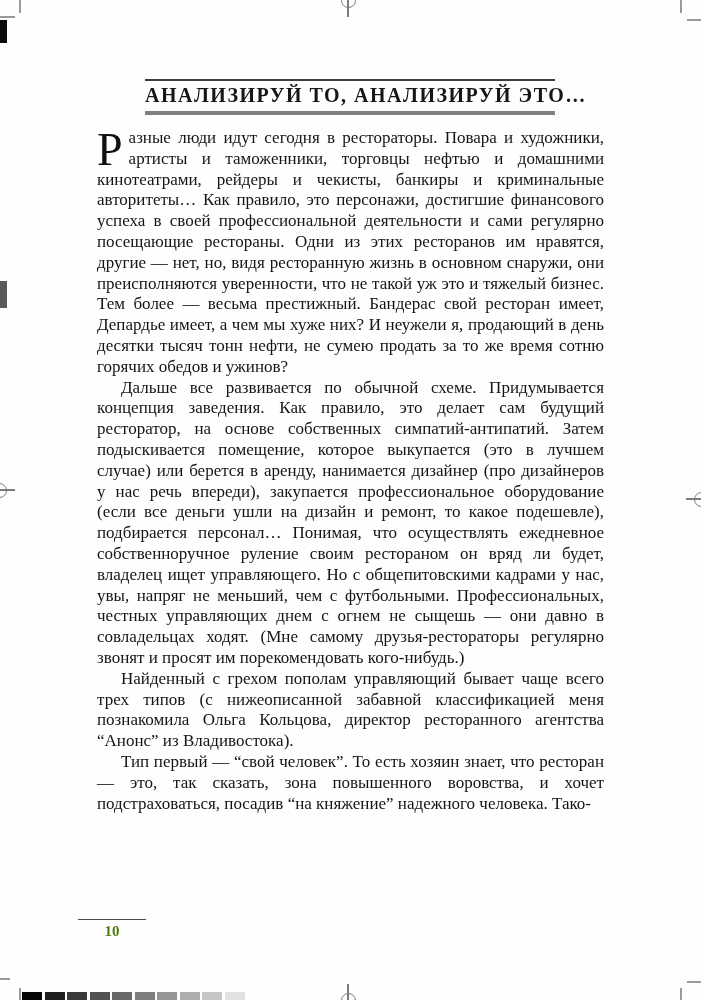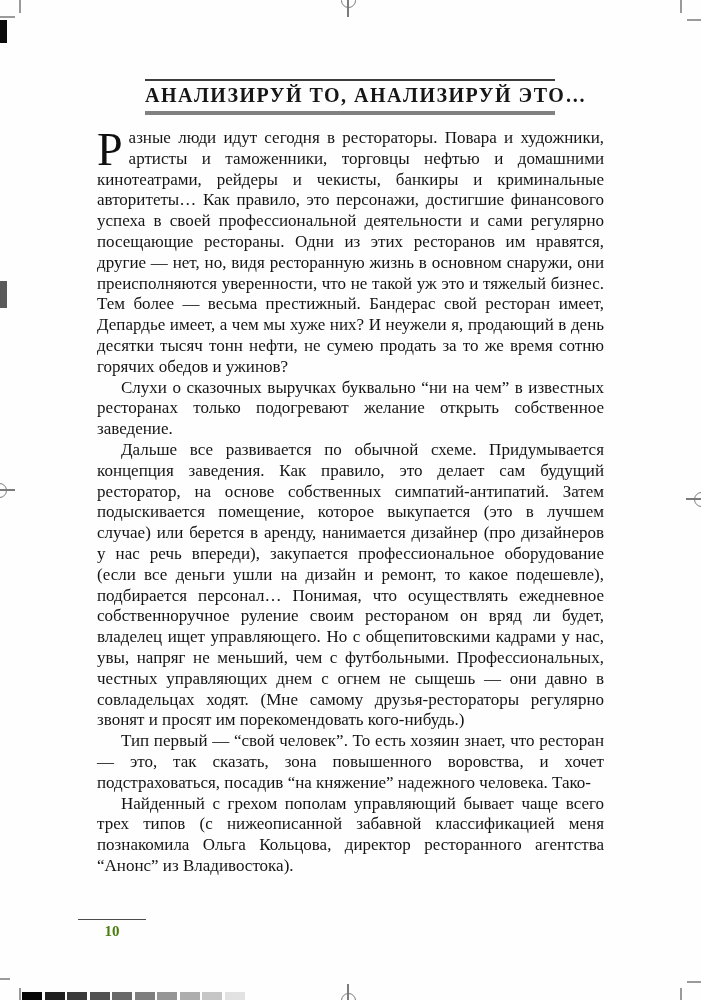--- a/index.html
+++ b/index.html
@@ -94,24 +94,23 @@
 <body>
 
 <div class="title-block">
   <div class="title-rule-top"></div>
   <h1>АНАЛИЗИРУЙ ТО, АНАЛИЗИРУЙ ЭТО…</h1>
   <div class="title-rule-bottom"></div>
 </div>
 
 <div class="body-text">
   <p class="first"><span class="drop-cap">Р</span><span>азные люди идут сегодня в рестораторы. Повара и художники, артисты и таможенники, торговцы нефтью и домашними кинотеатрами, рейдеры и чекисты, банкиры и криминальные авторитеты… Как правило, это персонажи, достигшие финансового успеха в своей профессиональной деятельности и сами регулярно посещающие рестораны. Одни из этих ресторанов им нравятся, другие — нет, но, видя ресторанную жизнь в основном снаружи, они преисполняются уверенности, что не такой уж это и тяжелый бизнес. Тем более — весьма престижный. Бандерас свой ресторан имеет, Депардье имеет, а чем мы хуже них? И неужели я, продающий в день десятки тысяч тонн нефти, не сумею продать за то же время сотню горячих обедов и ужинов?</span></p>
-  <p>Слухи о сказочных выручках буквально “ни на чем” в известных ресторанах только подогревают желание открыть собственное заведение.</p>
   <p>Дальше все развивается по обычной схеме. Придумывается концепция заведения. Как правило, это делает сам будущий ресторатор, на основе собственных симпатий-антипатий. Затем подыскивается помещение, которое выкупается (это в лучшем случае) или берется в аренду, нанимается дизайнер (про дизайнеров у нас речь впереди), закупается профессиональное оборудование (если все деньги ушли на дизайн и ремонт, то какое подешевле), подбирается персонал… Понимая, что осуществлять ежедневное собственноручное руление своим рестораном он вряд ли будет, владелец ищет управляющего. Но с общепитовскими кадрами у нас, увы, напряг не меньший, чем с футбольными. Профессиональных, честных управляющих днем с огнем не сыщешь — они давно в совладельцах ходят. (Мне самому друзья-рестораторы регулярно звонят и просят им порекомендовать кого-нибудь.)</p>
+  <p>Найденный с грехом пополам управляющий бывает чаще всего трех типов (с нижеописанной забавной классификацией меня познакомила Ольга Кольцова, директор ресторанного агентства “Анонс” из Владивостока).</p>
   <p>Тип первый — “свой человек”. То есть хозяин знает, что ресторан — это, так сказать, зона повышенного воровства, и хочет подстраховаться, посадив “на княжение” надежного человека. Тако-</p>
-  <p>Найденный с грехом пополам управляющий бывает чаще всего трех типов (с нижеописанной забавной классификацией меня познакомила Ольга Кольцова, директор ресторанного агентства “Анонс” из Владивостока).</p>
 </div>
 
 <div class="page-footer">
   <span>10</span>
 </div>
 
 <div class="mark tl-v"></div>
 <div class="mark tl-h"></div>
 <div class="mark tr-v"></div>
 <div class="mark tr-h"></div>

